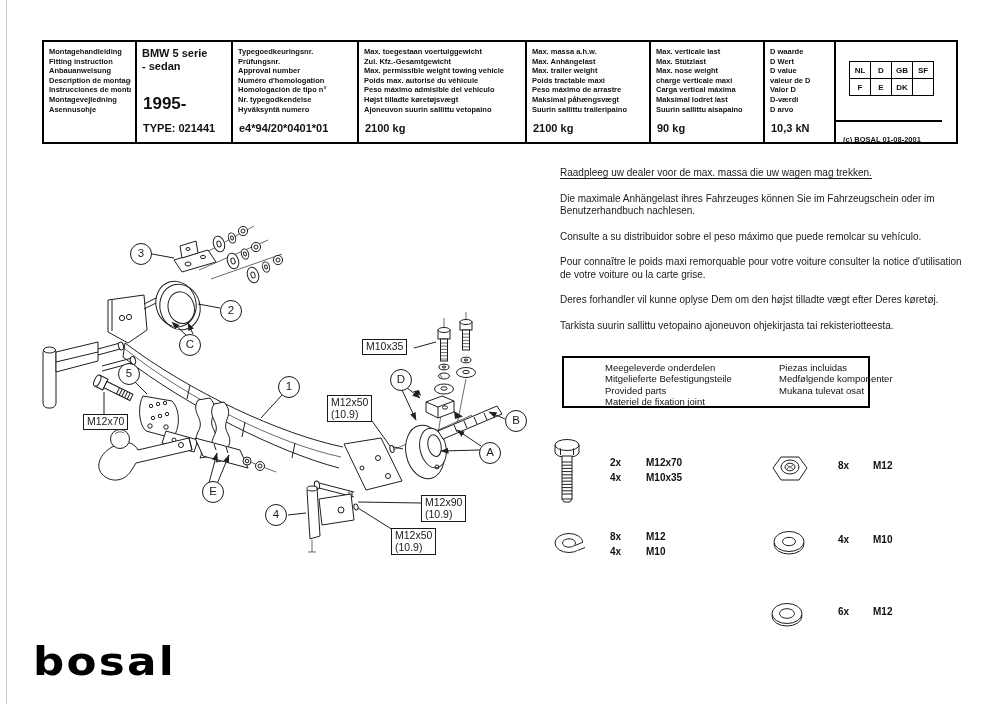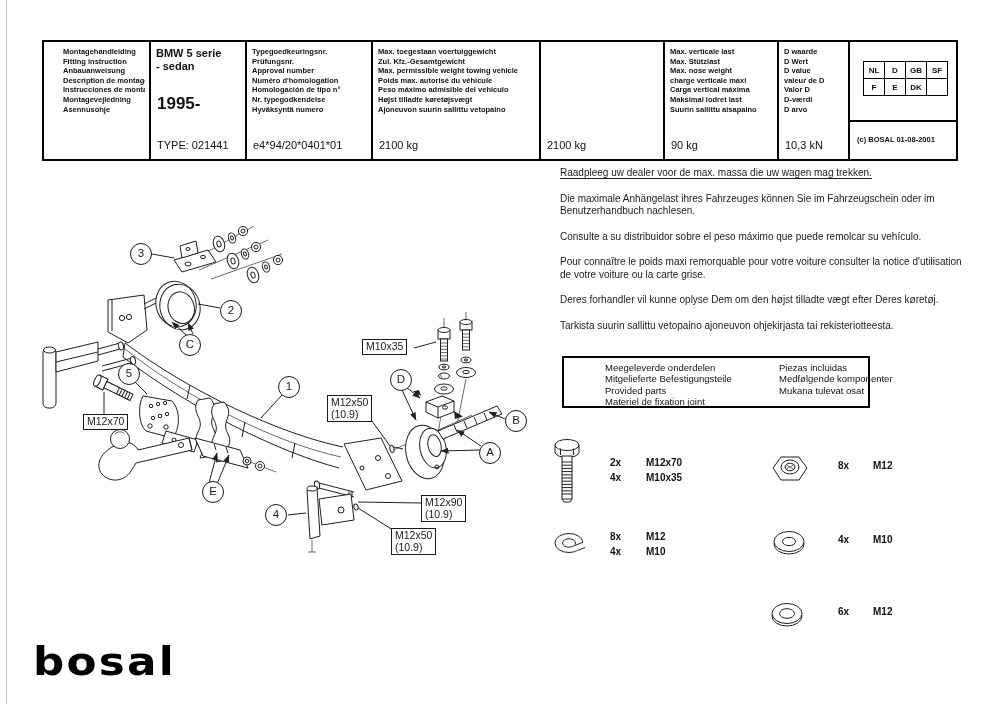--- a/index.html
+++ b/index.html
@@ -6,26 +6,26 @@
   html,body { background:#fff; }
   body {
     position: relative; width: 1000px; height: 704px;
     font-family: "Liberation Sans", sans-serif; color:#111;
     overflow: hidden;
   }
   .abs { position:absolute; }
   .scanline { left:6px; top:0; width:1px; height:704px; background:#c9c9c9; }
 
   
-  .hdr { left:42px; top:40px; width:916px; height:121px; border:2px solid #000; display:flex; background:#fff;justify-content:flex-end; }
+  .hdr { left:42px; top:40px; width:916px; height:104px; border:2px solid #000; display:flex; background:#fff; }
   .hcol { position:relative; padding:5px 4px 4px 5px; border-left:2px solid #000; }
   .hcol:first-child { border-left:none; }
   .hlabels { font-size:7.5px; font-weight:bold; line-height:9.6px; letter-spacing:0; }
   .hlabels > div { white-space:nowrap; overflow:hidden; }
-  .hval { position:absolute; left:6px; bottom:8px; font-size:11px; font-weight:normal; white-space:nowrap; }
+  .hval { position:absolute; left:6px; bottom:8px; font-size:11px; font-weight:bold; white-space:nowrap; }
   .model-lines { font-size:11px; font-weight:bold; line-height:13px; }
   .model-year { position:absolute; left:6px; top:52px; font-size:17px; font-weight:bold; }
   .col8 { display:flex; flex-direction:column; padding:0; }
   .col8top { position:relative; height:78px; }
   .col8bot { position:relative; flex:1; border-top:2px solid #000;padding-left:6px; }
   .minitab { position:absolute; left:14px; top:20px; display:grid; grid-template-columns:repeat(4,21px); grid-auto-rows:17px; }
   .minitab span { border:1px solid #000; margin-left:-1px; margin-top:-1px; font-size:8px; font-weight:bold; display:flex; align-items:center; justify-content:center; }
   .copyright { position:absolute; left:7px; top:13px; font-size:7.5px; font-weight:bold; white-space:nowrap; }
 
   
@@ -100,20 +100,29 @@
         <div>Zul. Kfz.-Gesamtgewicht</div>
         <div>Max. permissible weight towing vehicle</div>
         <div>Poids max. autorisé du véhicule</div>
         <div>Peso máximo admisible del vehiculo</div>
         <div>Højst tilladte køretøjsvægt</div>
         <div>Ajoneuvon suurin sallittu vetopaino</div>
       </div>
     <div class="hval">2100 kg</div>
   </div>
   <div class="hcol" style="width:124px">
+    <div class="hlabels">
+        <div>Max. massa a.h.w.</div>
+        <div>Max. Anhängelast</div>
+        <div>Max. trailer weight</div>
+        <div>Poids tractable maxi</div>
+        <div>Peso máximo de arrastre</div>
+        <div>Maksimal påhængsvægt</div>
+        <div>Suurin sallittu traileripaino</div>
+      </div>
     <div class="hval">2100 kg</div>
   </div>
   <div class="hcol" style="width:114px">
     <div class="hlabels">
         <div>Max. verticale last</div>
         <div>Max. Stützlast</div>
         <div>Max. nose weight</div>
         <div>charge verticale maxi</div>
         <div>Carga vertical máxima</div>
         <div>Maksimal lodret last</div>

